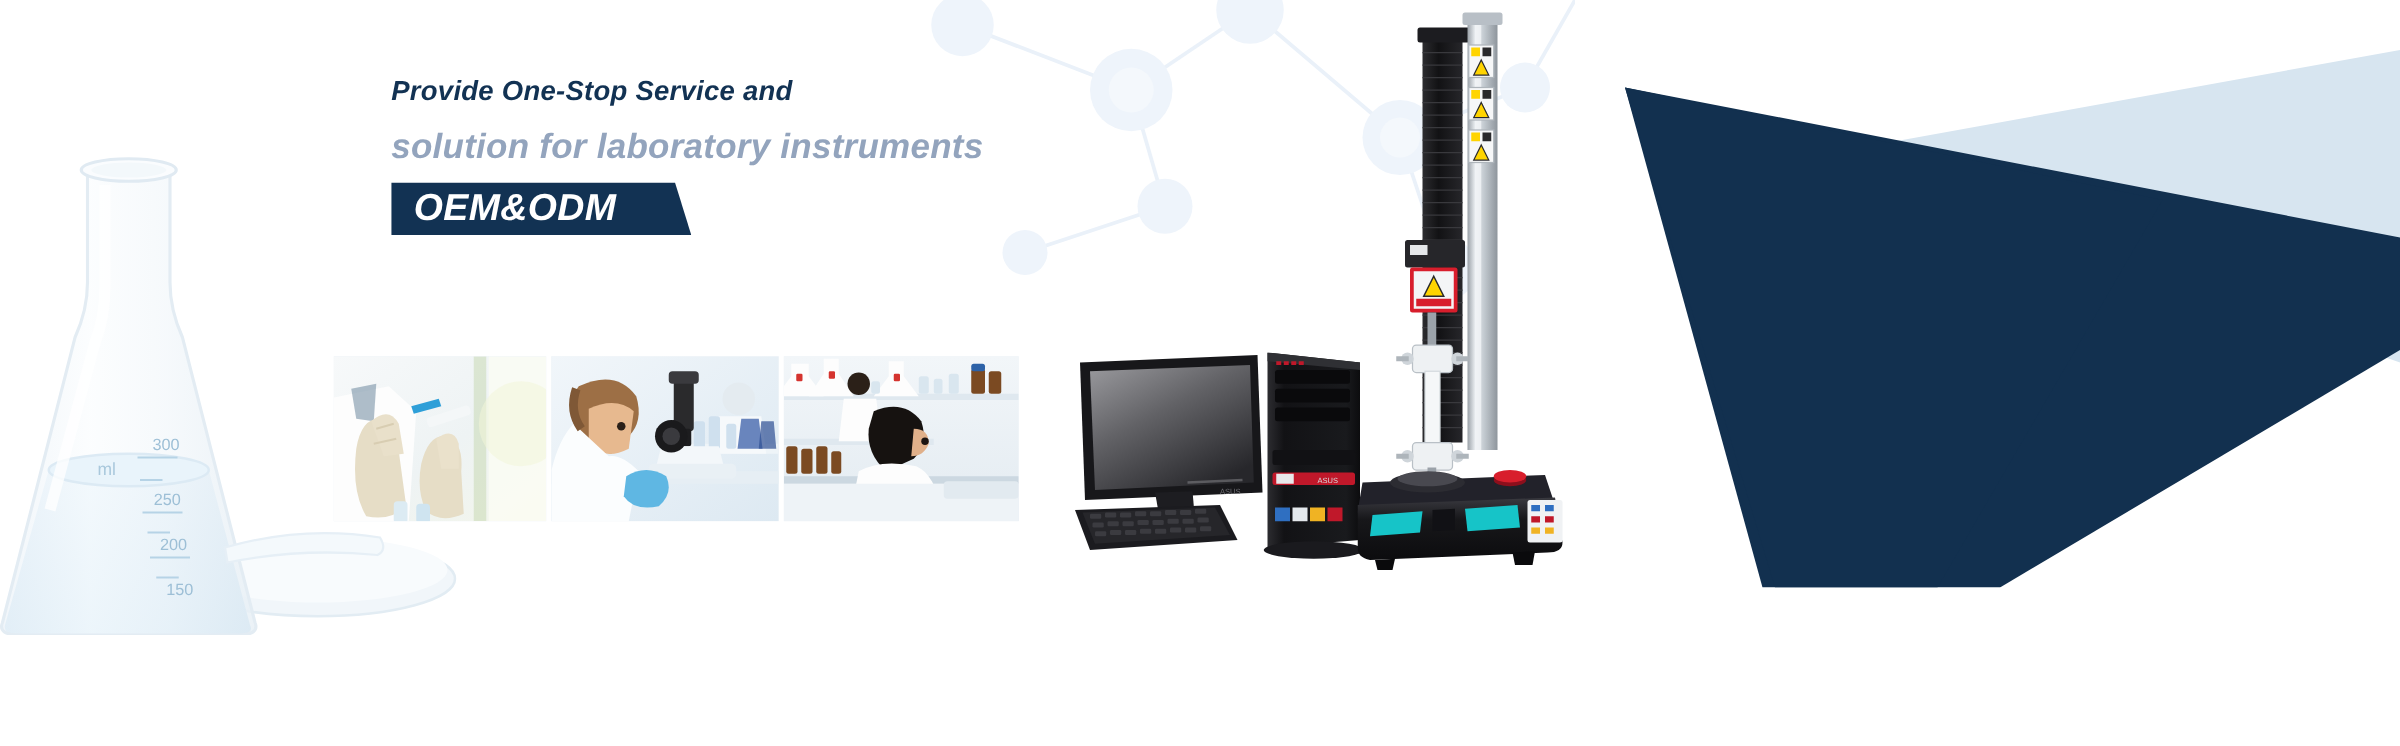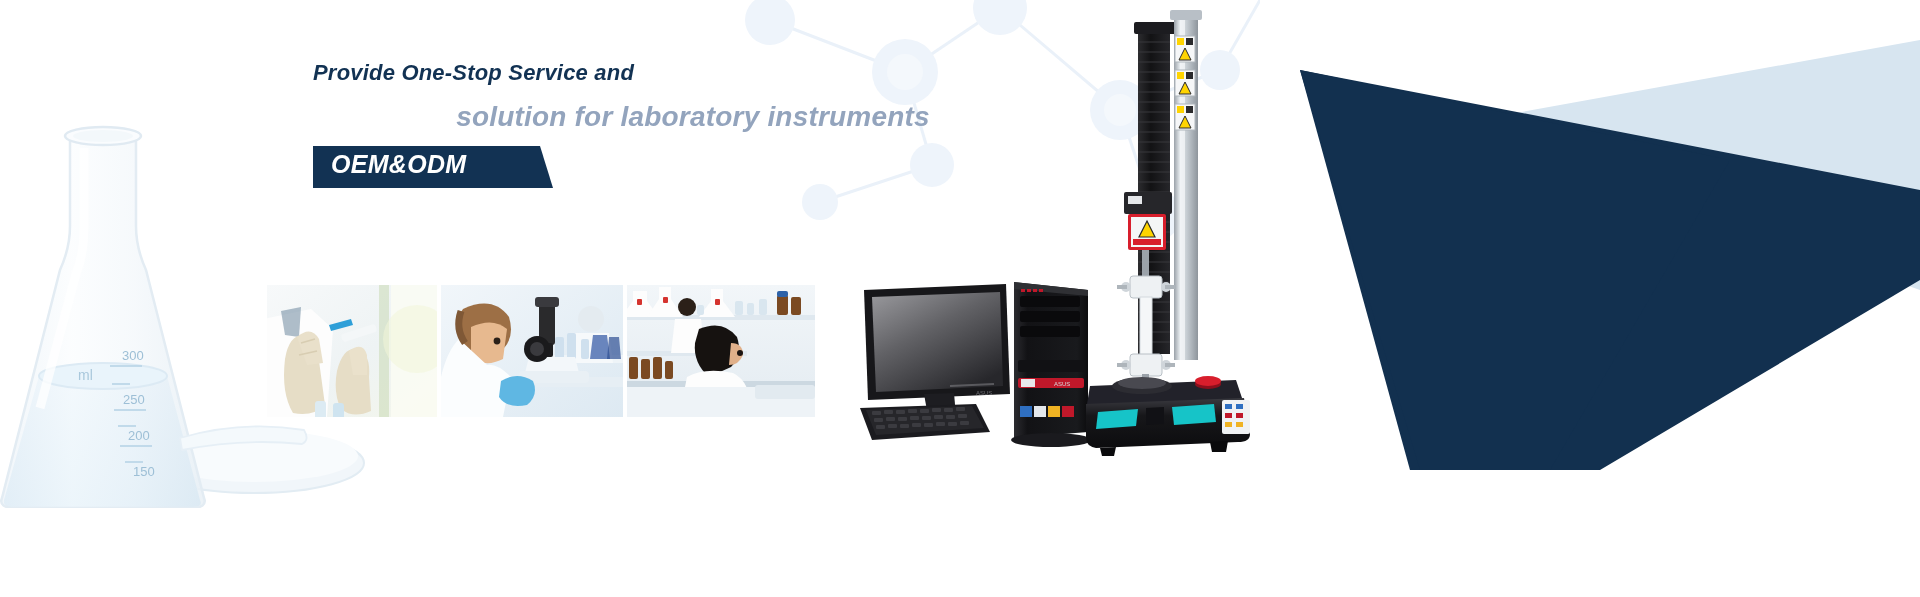--- a/index.html
+++ b/index.html
@@ -50,36 +50,35 @@
   }
   .line2{
     margin-top:10px;
     font-size:28px;
     font-style:italic;
     font-weight:bold;
     color:#93a4bd;
     letter-spacing:.2px;
     line-height:1.35;
     white-space:nowrap;
-    text-align:center;
   }
   .badge-wrap{
     position:relative;
     margin-top:11px;
     width:240px;
     height:42px;
   }
   .badge-shape{
     position:absolute;
     inset:0;
   }
   .badge-text{
     position:absolute;
     left:18px; top:4px;
-    font-size:25px;
+    font-size:30px;
     font-style:italic;
     font-weight:bold;
     color:#ffffff;
     letter-spacing:.3px;
     white-space:nowrap;
   }
 
   
   .flask{
     position:absolute;

